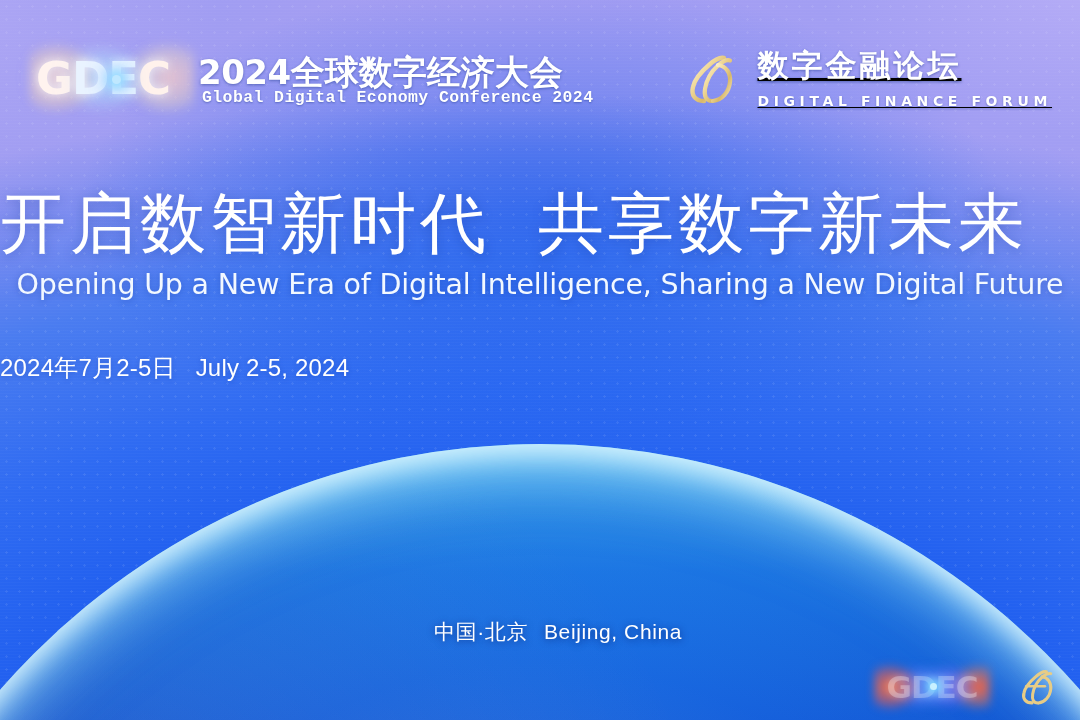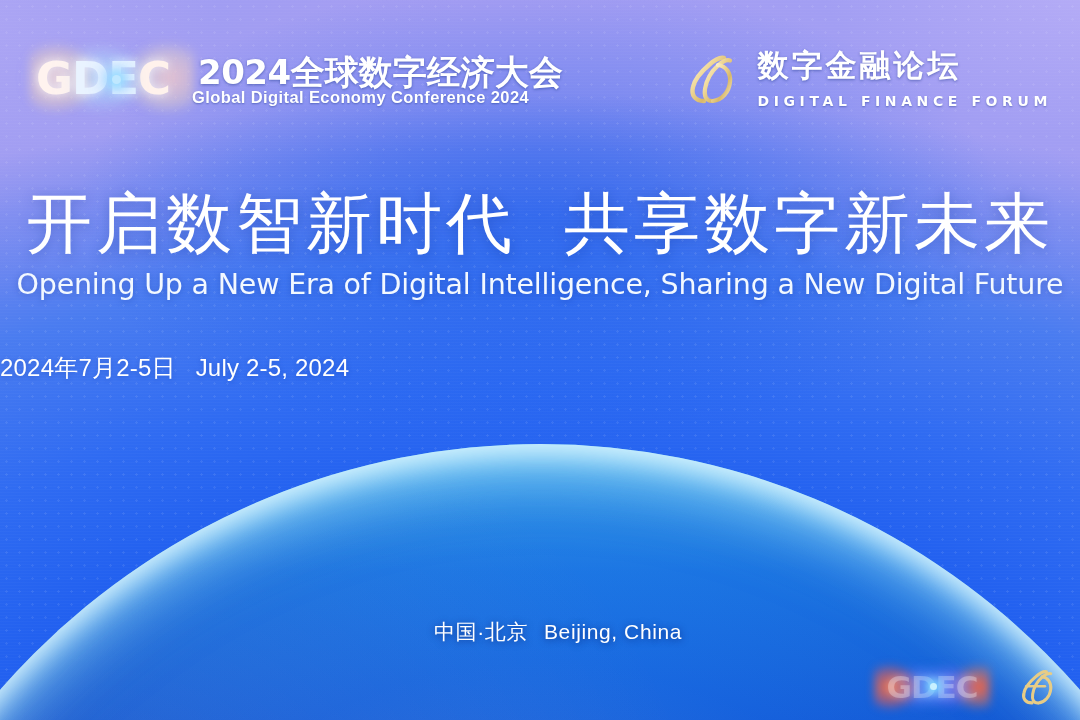--- a/index.html
+++ b/index.html
@@ -146,37 +146,38 @@
     font-size: 34px;
     font-weight: 700;
     color: #ffffff;
     letter-spacing: 0px;
     white-space: nowrap;
     text-shadow: 0 1px 3px rgba(10,40,120,0.45);
   }
   .conf-title-cn .yr { font-family: "DejaVu Sans", sans-serif; letter-spacing: -0.5px; }
   .conf-title-en {
     position: absolute;
-    left: 192px; top: 88px;
-    font-family: Liberation Sans, sans-serif;
+    left: 202px; top: 88px;
+    font-family: Liberation Mono, monospace;
     font-size: 16.5px;
     font-weight: 700;
     color: #ffffff;
     letter-spacing: 0.4px;
     white-space: nowrap;
     text-shadow: 0 1px 2px rgba(10,40,120,0.4);
   }
 
   .logo-dff {
     position: absolute;
     right: 28px; top: 48px;
     height: 62px;
     display: flex;
     align-items: center;
     gap: 17px;
+    text-decoration: underline;
   }
   .dff-mono {
     width: 58px; height: 56px;
     position: relative;
     flex: 0 0 auto;
   }
   .dff-texts { display: flex; flex-direction: column; justify-content: center; }
   .dff-cn {
     font-size: 31px;
     font-weight: 700;
@@ -194,21 +195,21 @@
     letter-spacing: 4.6px;
     white-space: nowrap;
     margin-top: 10px;
     text-shadow: 0 1px 2px rgba(10,40,120,0.4);
   }
 
   
   .headline {
     position: absolute;
     left: 0; right: 0; top: 190px;
-    text-align: center;
+    text-align: left;
     font-size: 66px;
     font-weight: 400;
     color: #ffffff;
     letter-spacing: 4px;
     line-height: 1;
     white-space: nowrap;
     text-shadow: 0 2px 12px rgba(15,50,150,0.35);
   }
   .headline .gap { display: inline-block; width: 48px; }
 

